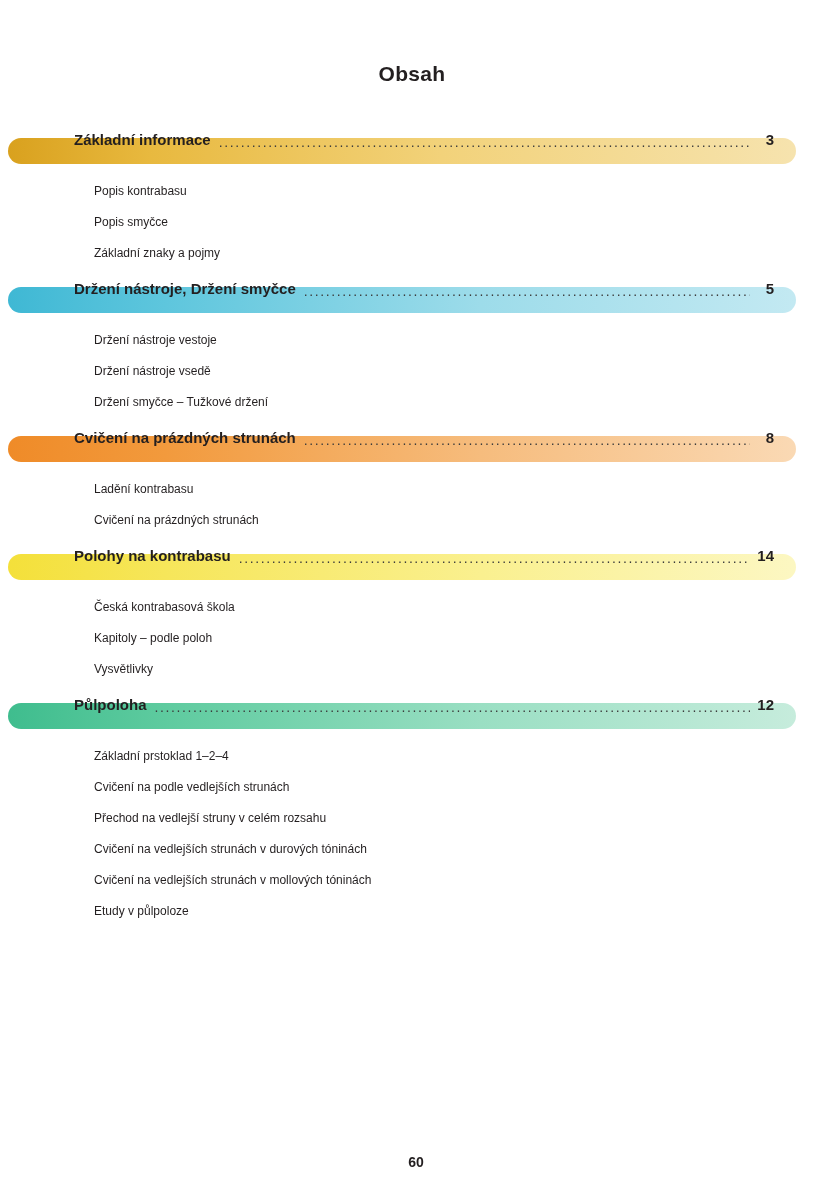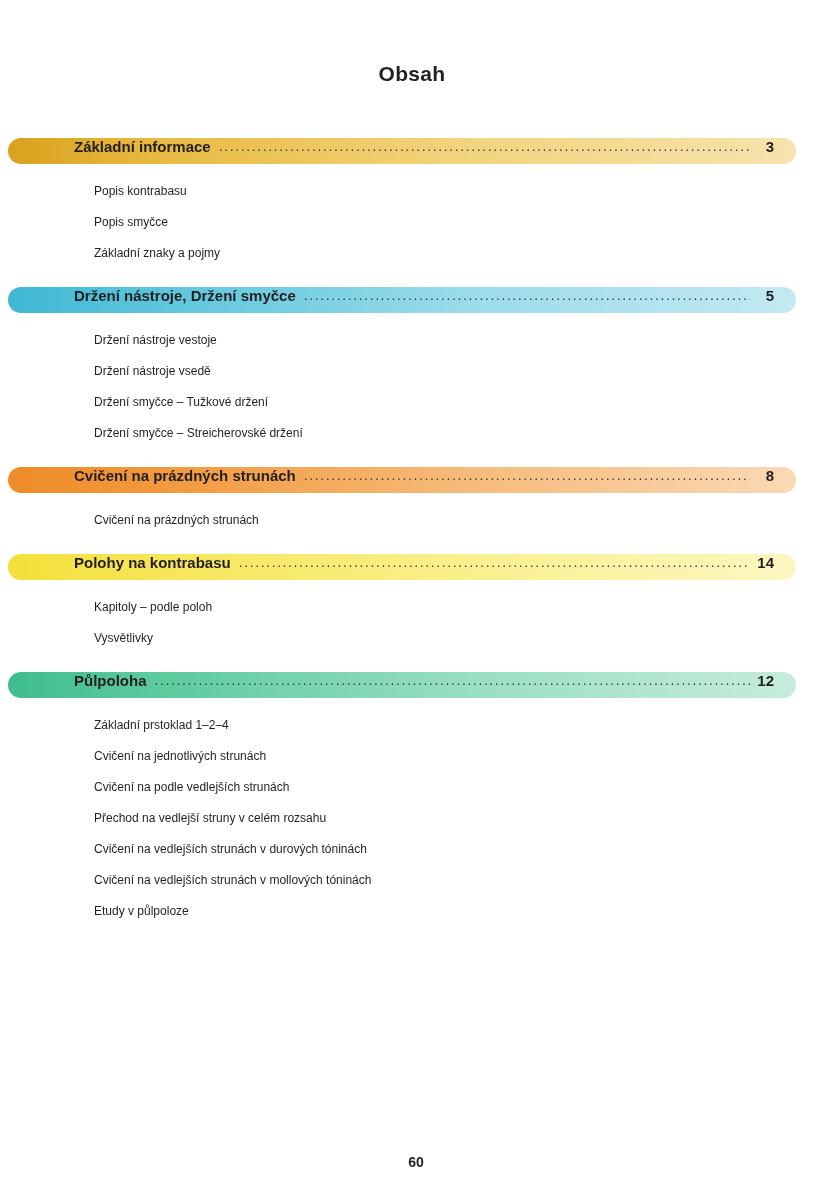--- a/index.html
+++ b/index.html
@@ -35,23 +35,23 @@
     padding: 0 28px 0 8px;
   }
   .section {
     margin-bottom: 0;
   }
   .section-bar {
     position: relative;
     height: 26px;
     border-radius: 13px;
     display: flex;
-    align-items: flex-start;
+    align-items: flex-end;
     box-sizing: border-box;
-    padding: 0 22px 0 66px;
+    padding: 0 22px 16px 66px;
     margin: 0 0 8px 0;
   }
   .bar-amber {
     background: linear-gradient(to right, #d9a11e 0%, #e8b93f 18%, #f2d27a 55%, #f6e3ae 100%);
   }
   .bar-cyan {
     background: linear-gradient(to right, #3fb8d4 0%, #5ec6dd 20%, #9ddcea 60%, #c3e9f2 100%);
   }
   .bar-orange {
     background: linear-gradient(to right, #ef8b28 0%, #f29a3d 20%, #f6bc7d 60%, #fad9b4 100%);
@@ -141,59 +141,59 @@
     <div class="section">
       <div class="section-bar bar-cyan">
         <span class="section-title">Držení nástroje, Držení smyčce</span>
         <span class="dots">...........................................................................................................................................</span>
         <span class="section-page">5</span>
       </div>
       <ul class="entries">
         <li class="entry">Držení nástroje vestoje</li>
         <li class="entry">Držení nástroje vsedě</li>
         <li class="entry">Držení smyčce – Tužkové držení</li>
-        <li class="entry">Držení smyčce – Streicherovské držení</li>
       </ul>
       <div class="gap-after"></div>
     </div>
 
     <div class="section">
       <div class="section-bar bar-orange">
         <span class="section-title">Cvičení na prázdných strunách</span>
         <span class="dots">...........................................................................................................................................</span>
         <span class="section-page">8</span>
       </div>
       <ul class="entries">
+        <li class="entry">Ladění kontrabasu</li>
         <li class="entry">Cvičení na prázdných strunách</li>
       </ul>
       <div class="gap-after"></div>
     </div>
 
     <div class="section">
       <div class="section-bar bar-yellow">
         <span class="section-title">Polohy na kontrabasu</span>
         <span class="dots">...........................................................................................................................................</span>
         <span class="section-page">14</span>
       </div>
       <ul class="entries">
+        <li class="entry">Česká kontrabasová škola</li>
         <li class="entry">Kapitoly – podle poloh</li>
         <li class="entry">Vysvětlivky</li>
       </ul>
       <div class="gap-after"></div>
     </div>
 
     <div class="section">
       <div class="section-bar bar-green">
         <span class="section-title">Půlpoloha</span>
         <span class="dots">...........................................................................................................................................</span>
         <span class="section-page">12</span>
       </div>
       <ul class="entries">
         <li class="entry">Základní prstoklad 1–2–4</li>
-        <li class="entry">Cvičení na jednotlivých strunách</li>
         <li class="entry">Cvičení na podle vedlejších strunách</li>
         <li class="entry">Přechod na vedlejší struny v celém rozsahu</li>
         <li class="entry">Cvičení na vedlejších strunách v durových tóninách</li>
         <li class="entry">Cvičení na vedlejších strunách v mollových tóninách</li>
         <li class="entry">Etudy v půlpoloze</li>
       </ul>
     </div>
 
   </div>
 

